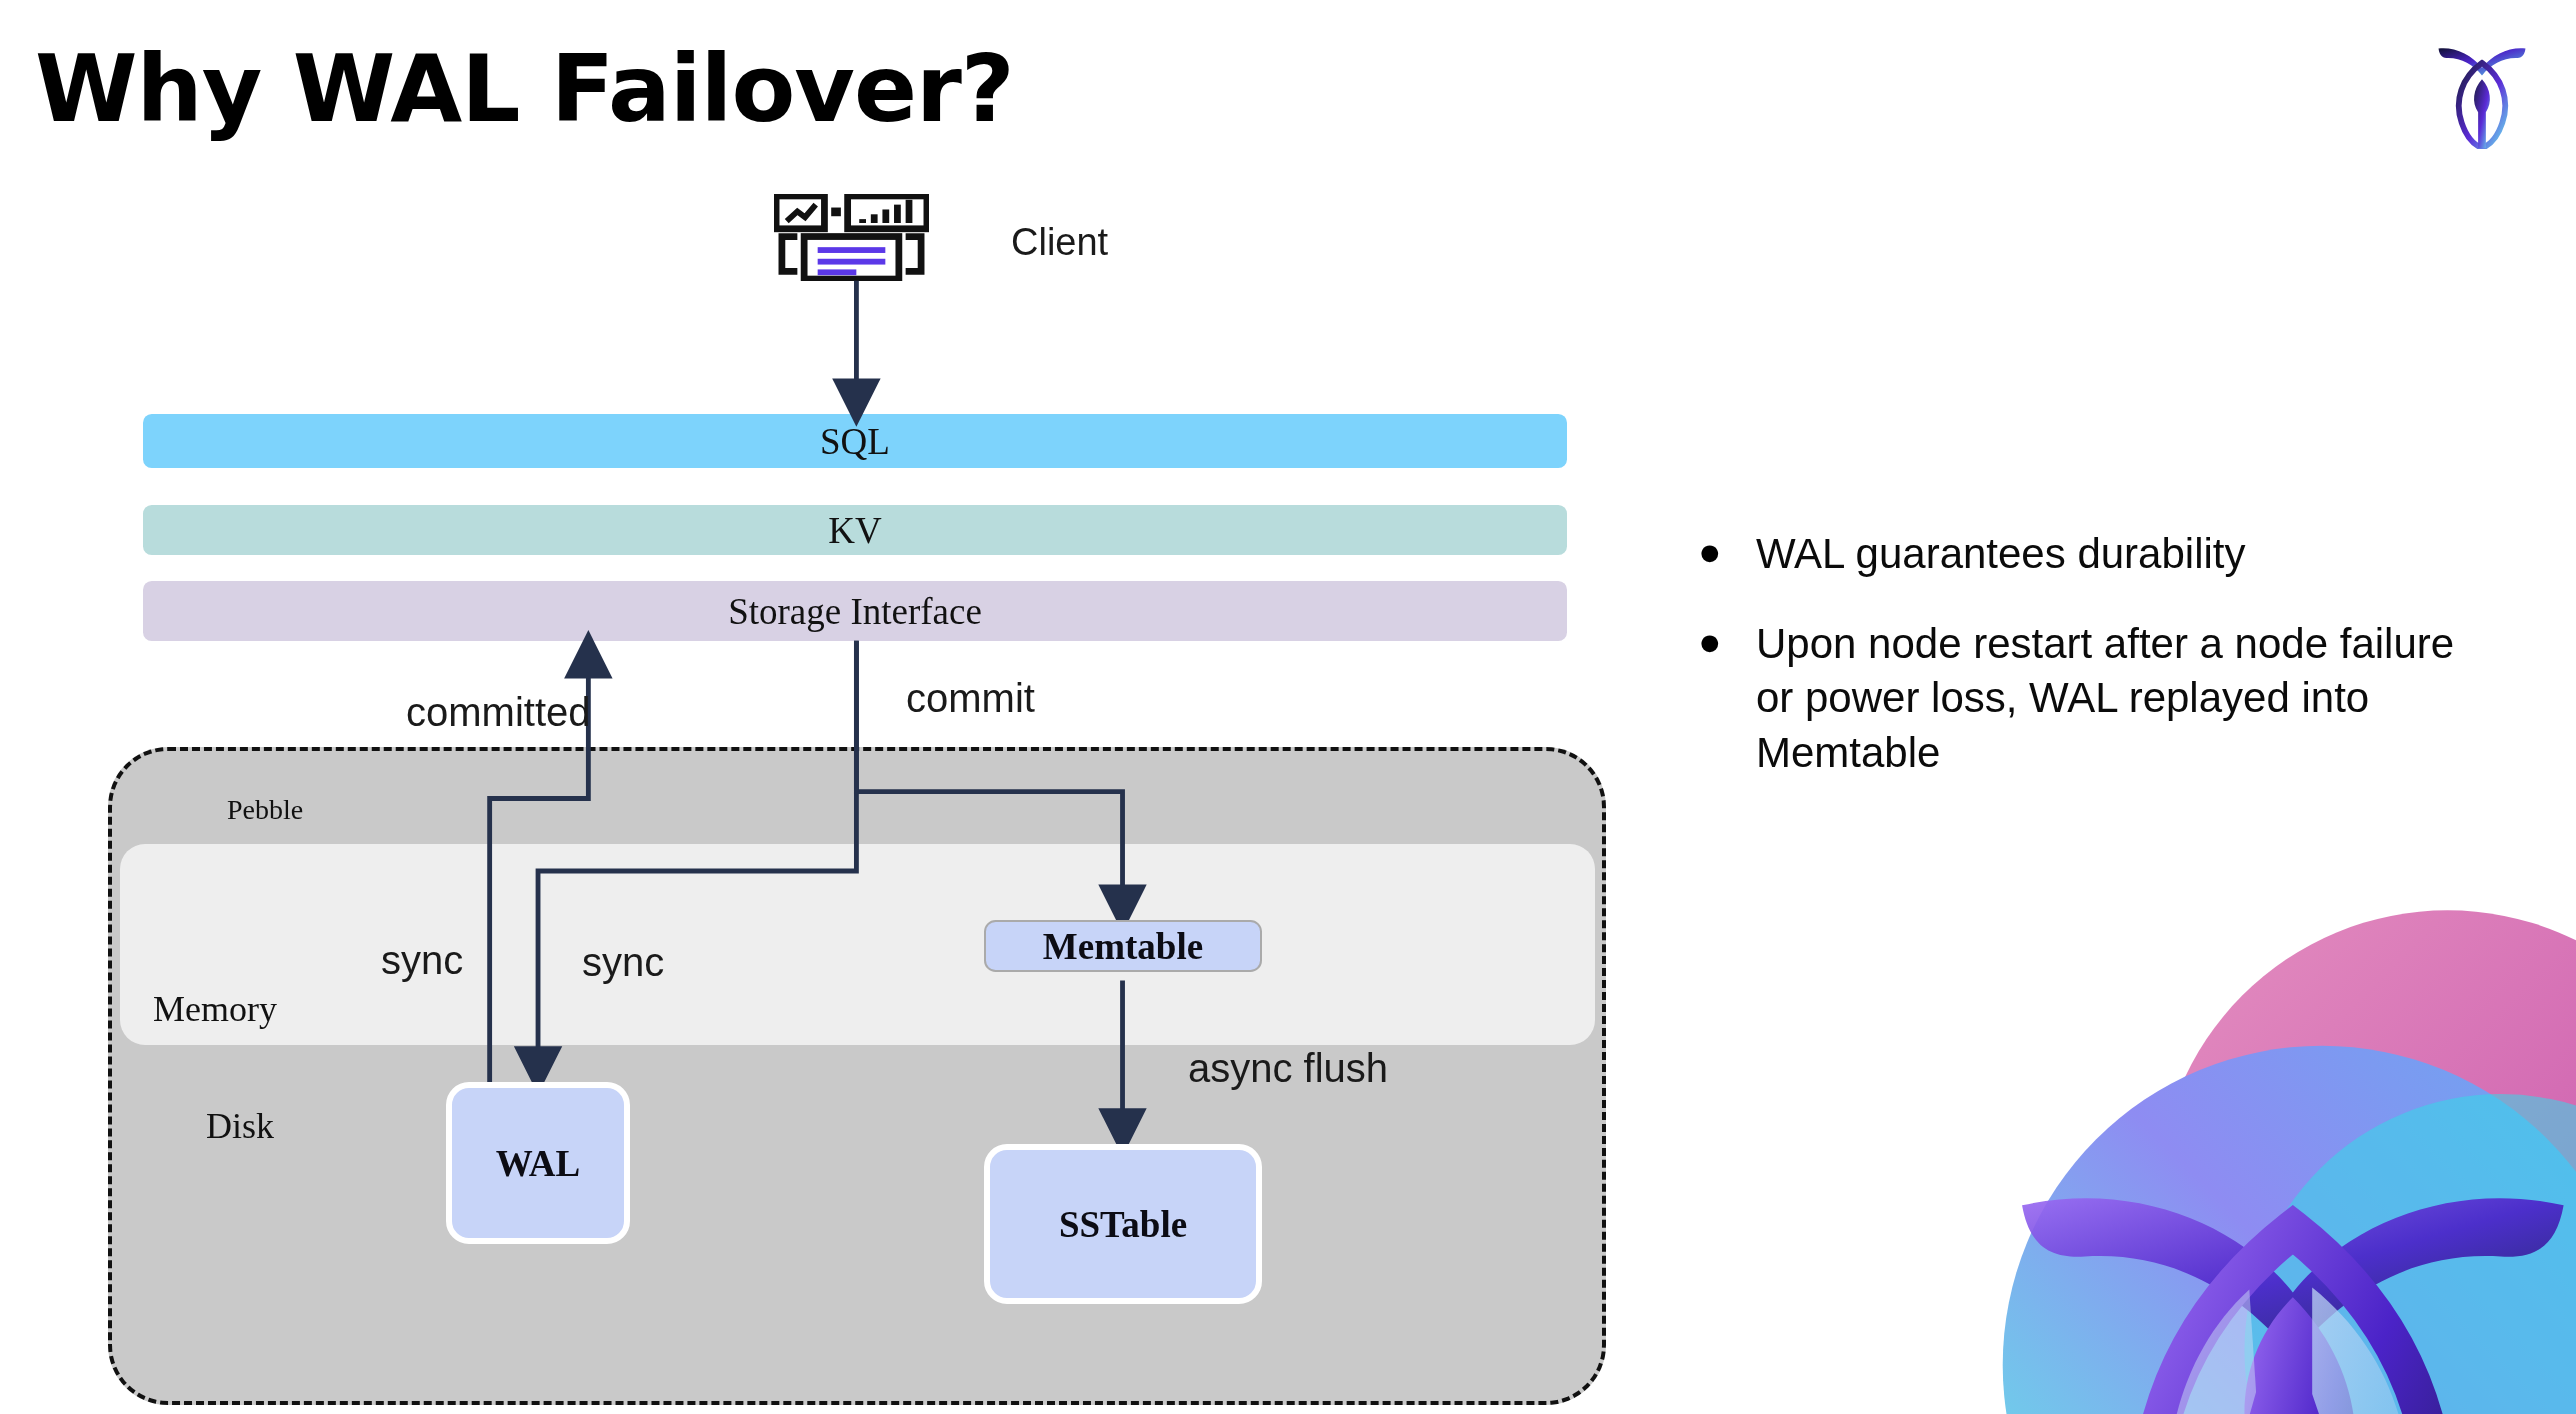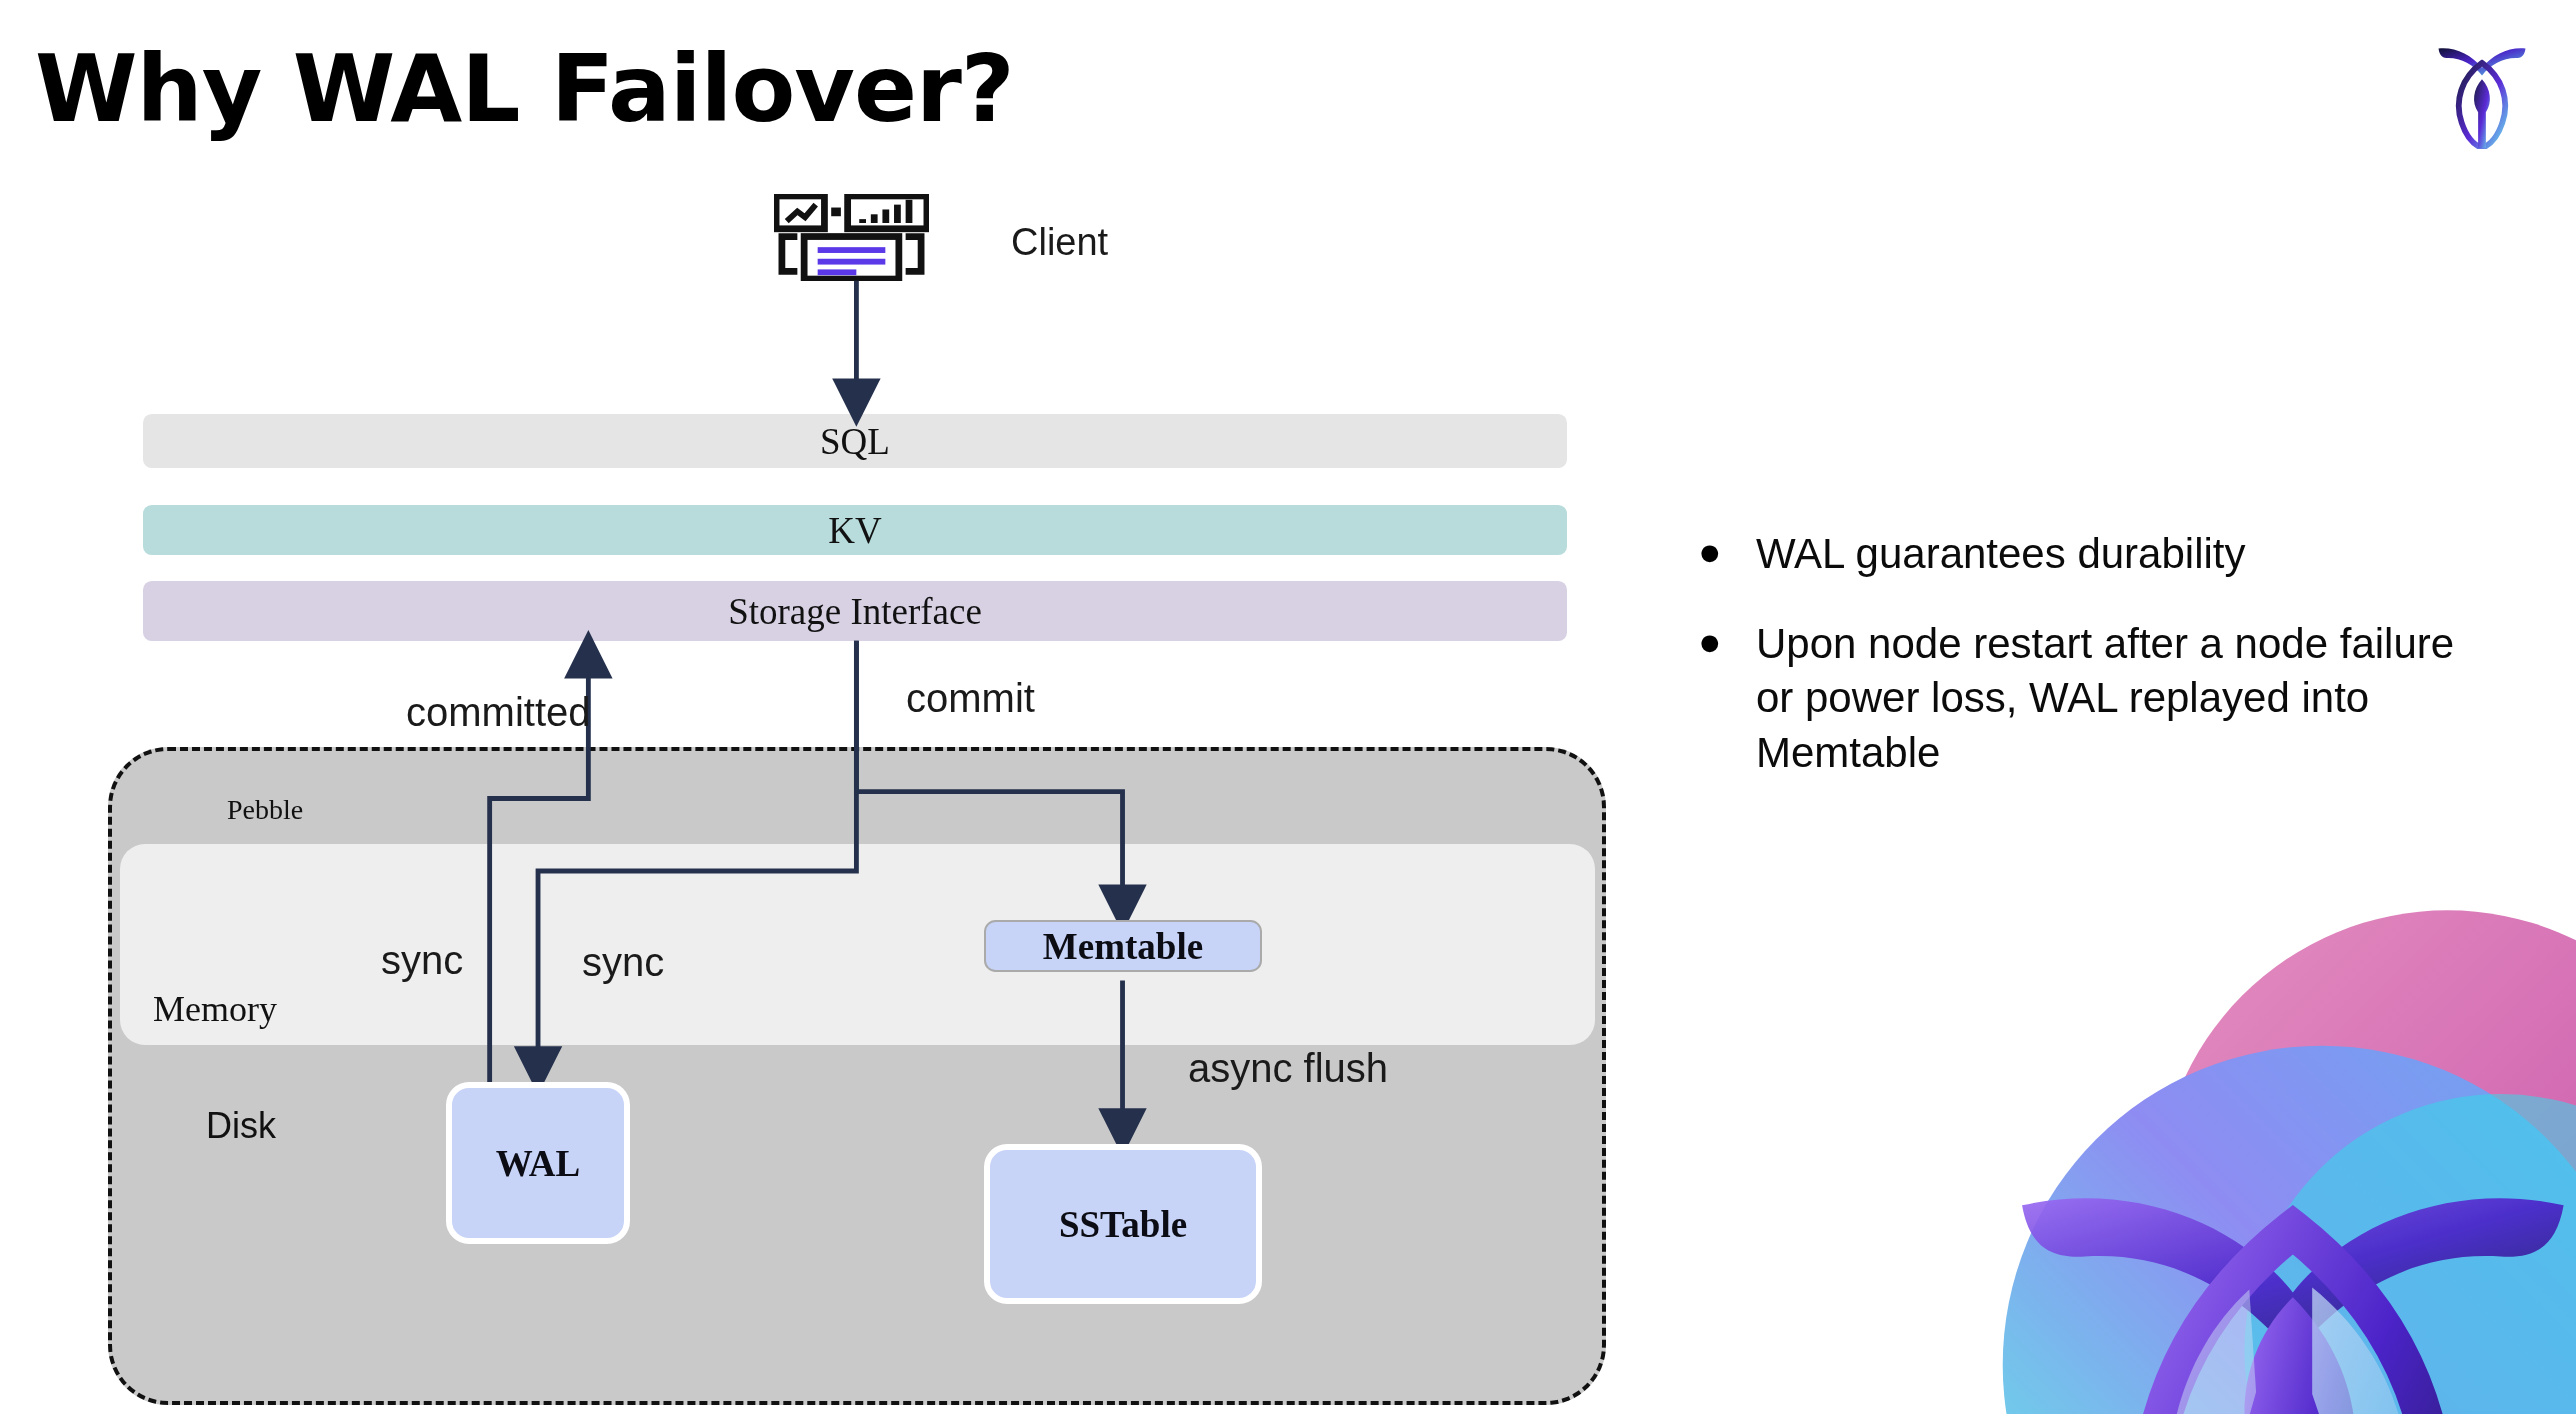--- a/index.html
+++ b/index.html
@@ -55,21 +55,21 @@
     left: 143px;
     width: 1424px;
     border-radius: 8.7px;
     display: flex;
     align-items: center;
     justify-content: center;
     font-family: "Liberation Serif", serif;
     font-size: 37px;
     color: #111111;
   }
-  #bar-sql  { top: 414px; height: 54px; background: #e5e5e5; }
+  #bar-sql  { top: 414px; height: 54px; background: #7dd3fc; }
   #bar-kv   { top: 505px; height: 50px; background: #B8DCDC; }
   #bar-si   { top: 581px; height: 60px; background: #D8D1E4; }
 
   
   #pebble-box {
     position: absolute;
     left: 108px;
     top: 747px;
     width: 1498px;
     height: 658px;
@@ -99,21 +99,21 @@
     left: 153px;
     top: 988px;
     font-family: "Liberation Serif", serif;
     font-size: 36px;
     color: #111111;
   }
   #disk-label {
     position: absolute;
     left: 206px;
     top: 1105px;
-    font-family: Liberation Sans, sans-serif;
+    font-family: Liberation Serif, serif;
     font-size: 36px;
     color: #111111;
   }
 
   
   .node {
     position: absolute;
     display: flex;
     align-items: center;
     justify-content: center;

